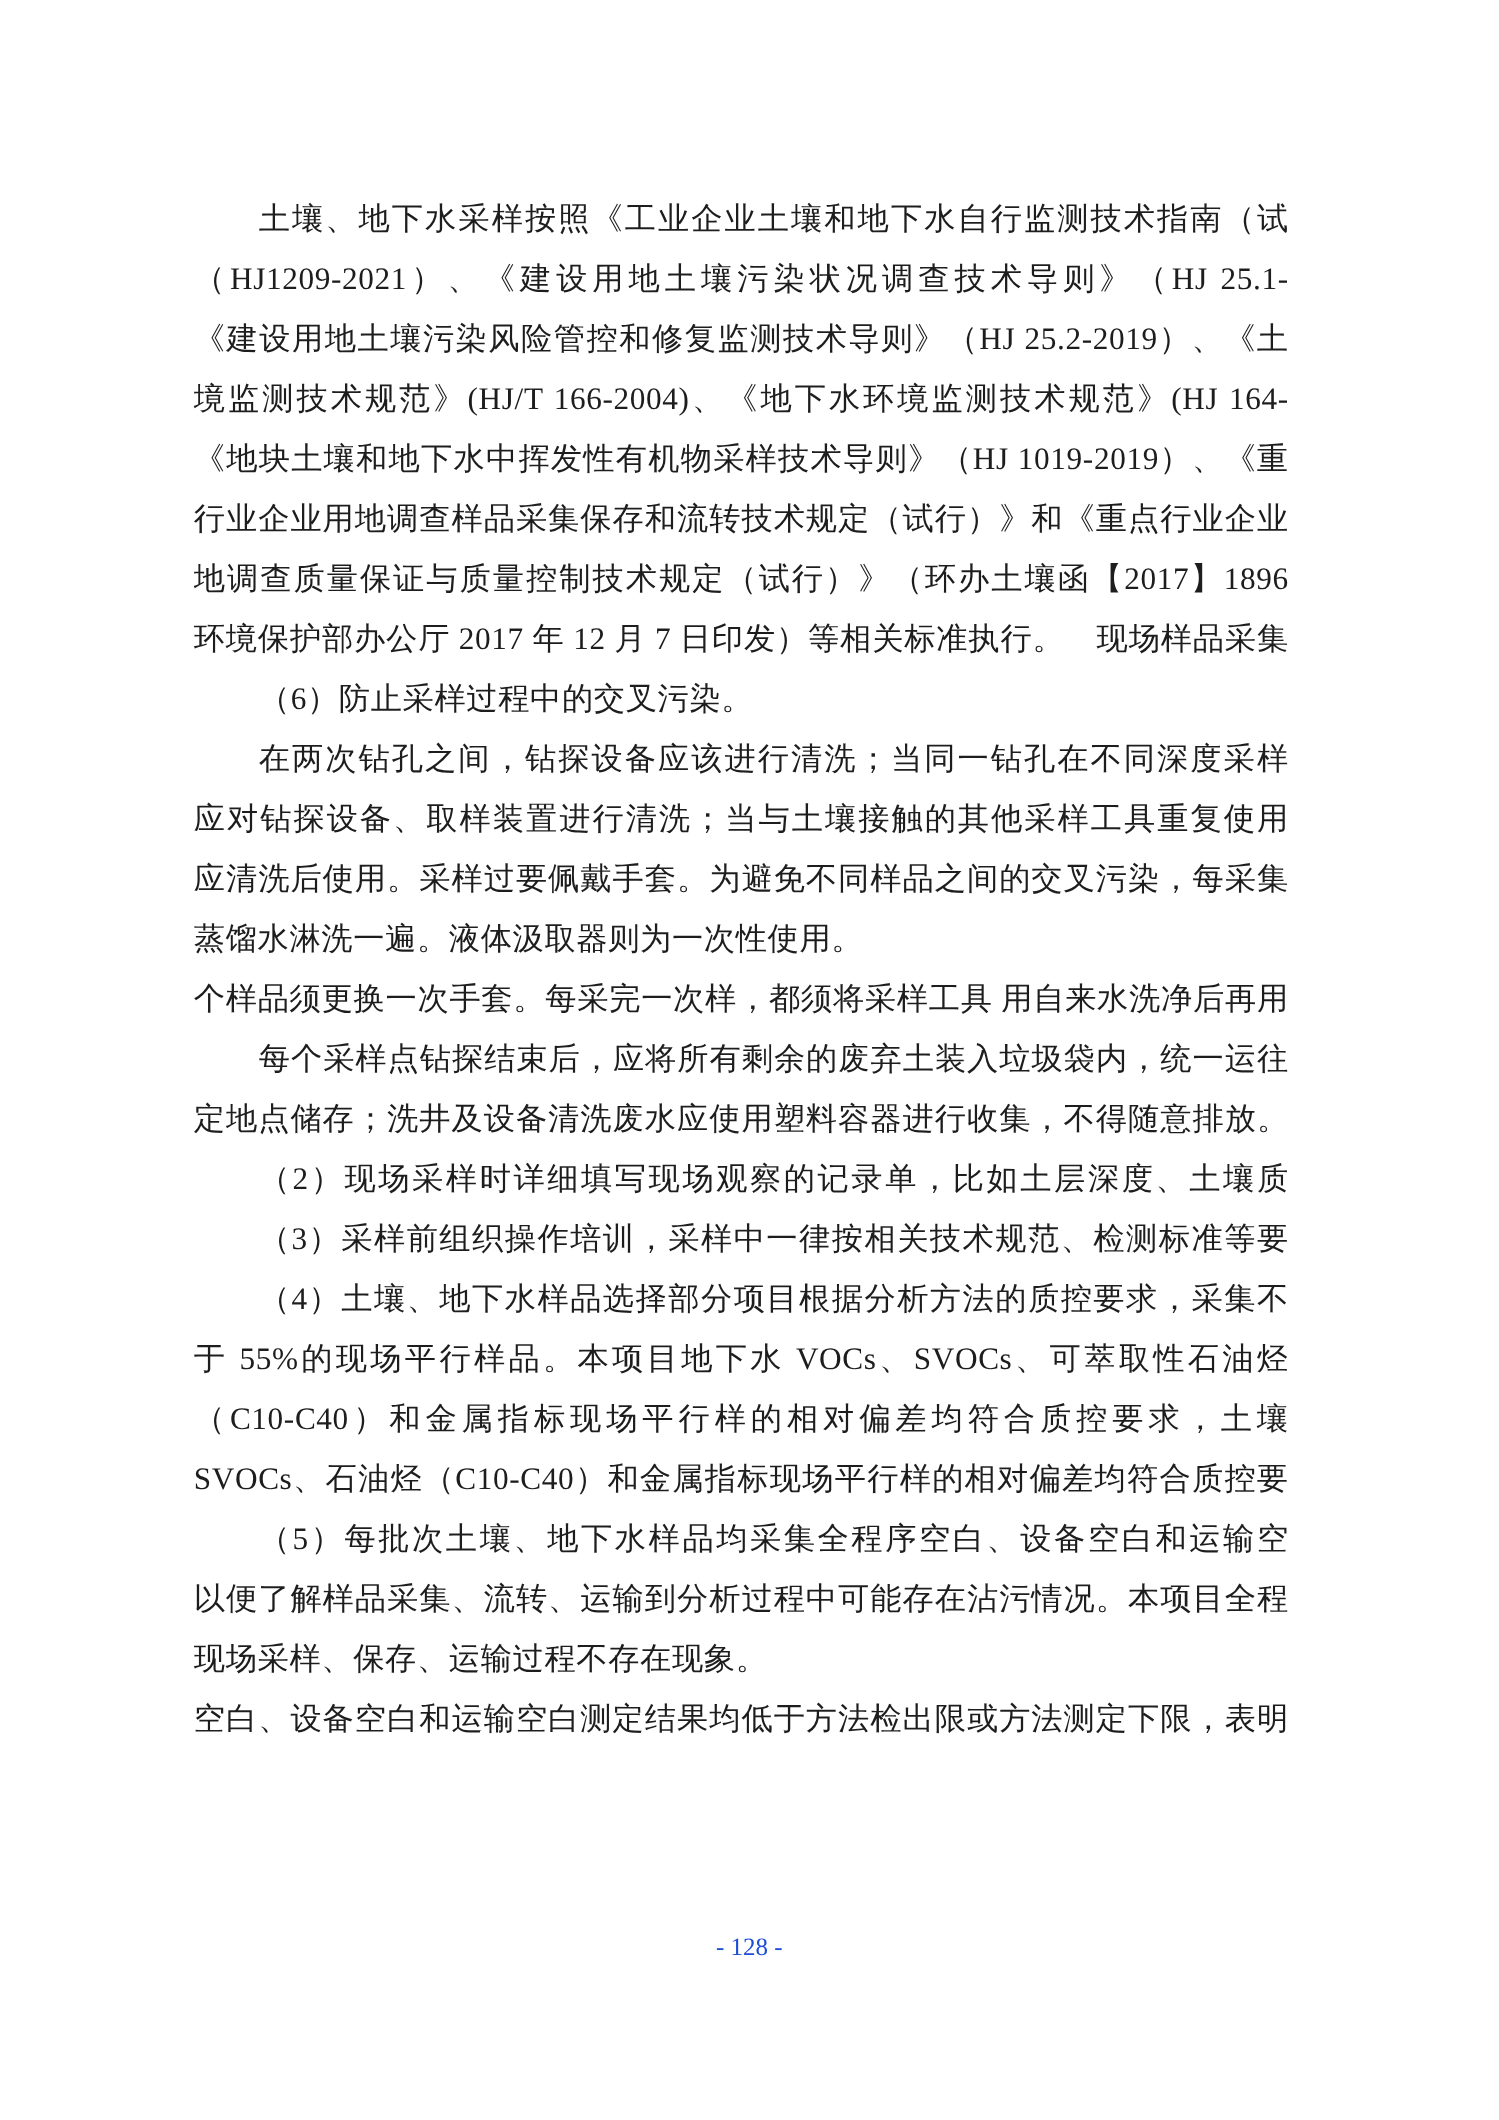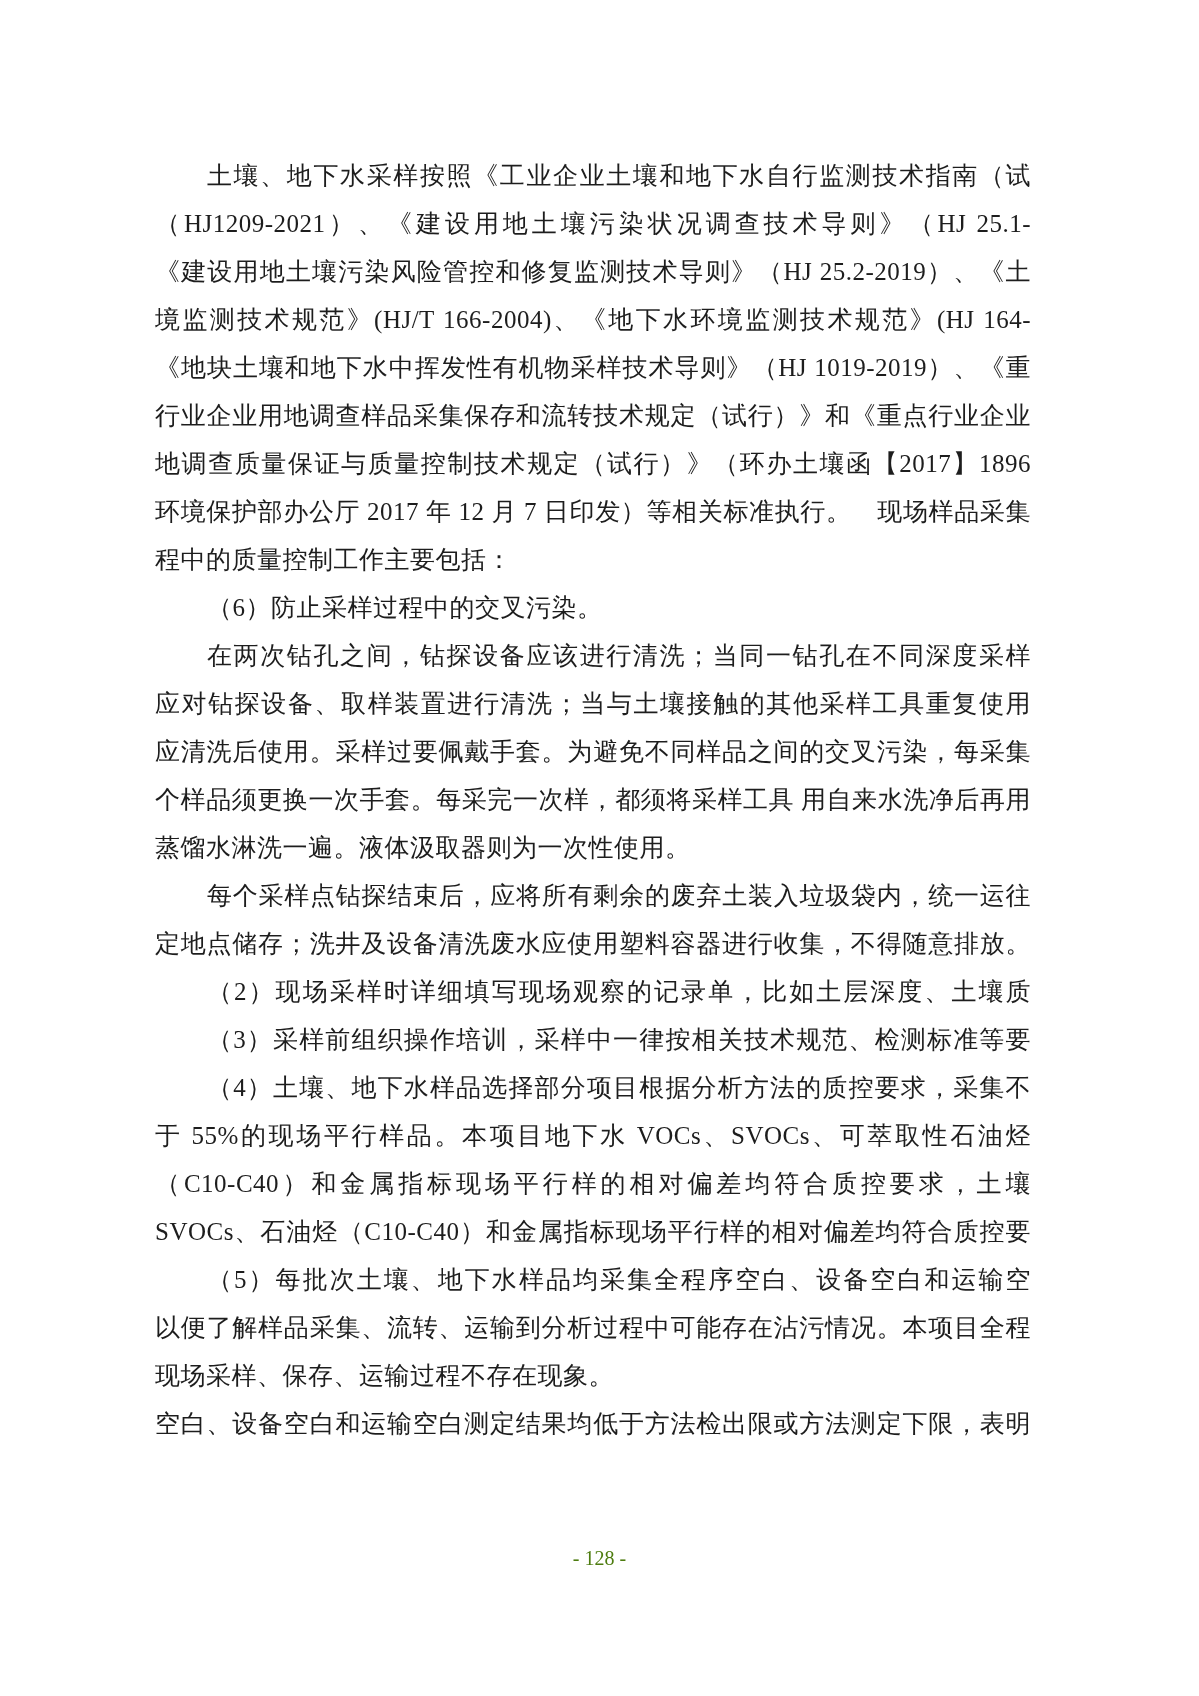--- a/index.html
+++ b/index.html
@@ -43,43 +43,42 @@
     font-weight: normal;
   }
   .footer {
     position: absolute;
     left: 0;
     top: 1544px;
     width: 100%;
     text-align: center;
     font-size: 20px;
     line-height: 28px;
-    color: #4d7c0f;
+    color: #1d4ed8;
   }
 </style>
 </head>
 <body>
 
 <div class="page">
   <div class="content">
       <div class="line indent"><span class="run">土壤、地下水采样按照《工业企业土壤和地下水自行监测技术指南（试行）》</span></div>
       <div class="line"><span class="run">（HJ1209-2021）、《建设用地土壤污染状况调查技术导则》（HJ 25.1-2019）、</span></div>
       <div class="line"><span class="run">《建设用地土壤污染风险管控和修复监测技术导则》（HJ 25.2-2019）、《土壤 环</span></div>
       <div class="line"><span class="run">境监测技术规范》(HJ/T 166-2004)、《地下水环境监测技术规范》(HJ 164-2020)、</span></div>
       <div class="line"><span class="run">《地块土壤和地下水中挥发性有机物采样技术导则》（HJ 1019-2019）、《重点</span></div>
       <div class="line"><span class="run">行业企业用地调查样品采集保存和流转技术规定（试行）》和《重点行业企业 用</span></div>
       <div class="line"><span class="run">地调查质量保证与质量控制技术规定（试行）》（环办土壤函【2017】1896 号，</span></div>
       <div class="line"><span class="run">环境保护部办公厅 2017 年 12 月 7 日印发）等相关标准执行。　现场样品采集过</span></div>
-      <div class="line short"><span class="run">程中的质量控制工作主要包括：</span></div>
       <div class="line indent short"><span class="run">（6）防止采样过程中的交叉污染。</span></div>
       <div class="line indent"><span class="run">在两次钻孔之间，钻探设备应该进行清洗；当同一钻孔在不同深度采样时，</span></div>
       <div class="line"><span class="run">应对钻探设备、取样装置进行清洗；当与土壤接触的其他采样工具重复使用时，</span></div>
       <div class="line"><span class="run">应清洗后使用。采样过要佩戴手套。为避免不同样品之间的交叉污染，每采集一</span></div>
+      <div class="line short"><span class="run">蒸馏水淋洗一遍。液体汲取器则为一次性使用。</span></div>
       <div class="line"><span class="run">个样品须更换一次手套。每采完一次样，都须将采样工具 用自来水洗净后再用</span></div>
-      <div class="line short"><span class="run">蒸馏水淋洗一遍。液体汲取器则为一次性使用。</span></div>
       <div class="line indent"><span class="run">每个采样点钻探结束后，应将所有剩余的废弃土装入垃圾袋内，统一运往指</span></div>
       <div class="line"><span class="run">定地点储存；洗井及设备清洗废水应使用塑料容器进行收集，不得随意排放。</span></div>
       <div class="line indent"><span class="run">（2）现场采样时详细填写现场观察的记录单，比如土层深度、土壤质地、</span></div>
       <div class="line indent"><span class="run">（3）采样前组织操作培训，采样中一律按相关技术规范、检测标准等要求</span></div>
       <div class="line indent"><span class="run">（4）土壤、地下水样品选择部分项目根据分析方法的质控要求，采集不少</span></div>
       <div class="line"><span class="run">于 55%的现场平行样品。</span><span class="run bold">本项目地下水 VOCs、SVOCs、可萃取性石油烃</span></div>
       <div class="line"><span class="run bold">（C10-C40）和金属指标现场平行样的相对偏差均符合质控要求，土壤 VOCs、</span></div>
       <div class="line"><span class="run bold">SVOCs、石油烃（C10-C40）和金属指标现场平行样的相对偏差均符合质控要求。</span></div>
       <div class="line indent"><span class="run">（5）每批次土壤、地下水样品均采集全程序空白、设备空白和运输空白，</span></div>
       <div class="line"><span class="run">以便了解样品采集、流转、运输到分析过程中可能存在沾污情况。</span><span class="run bold">本项目全程序</span></div>

